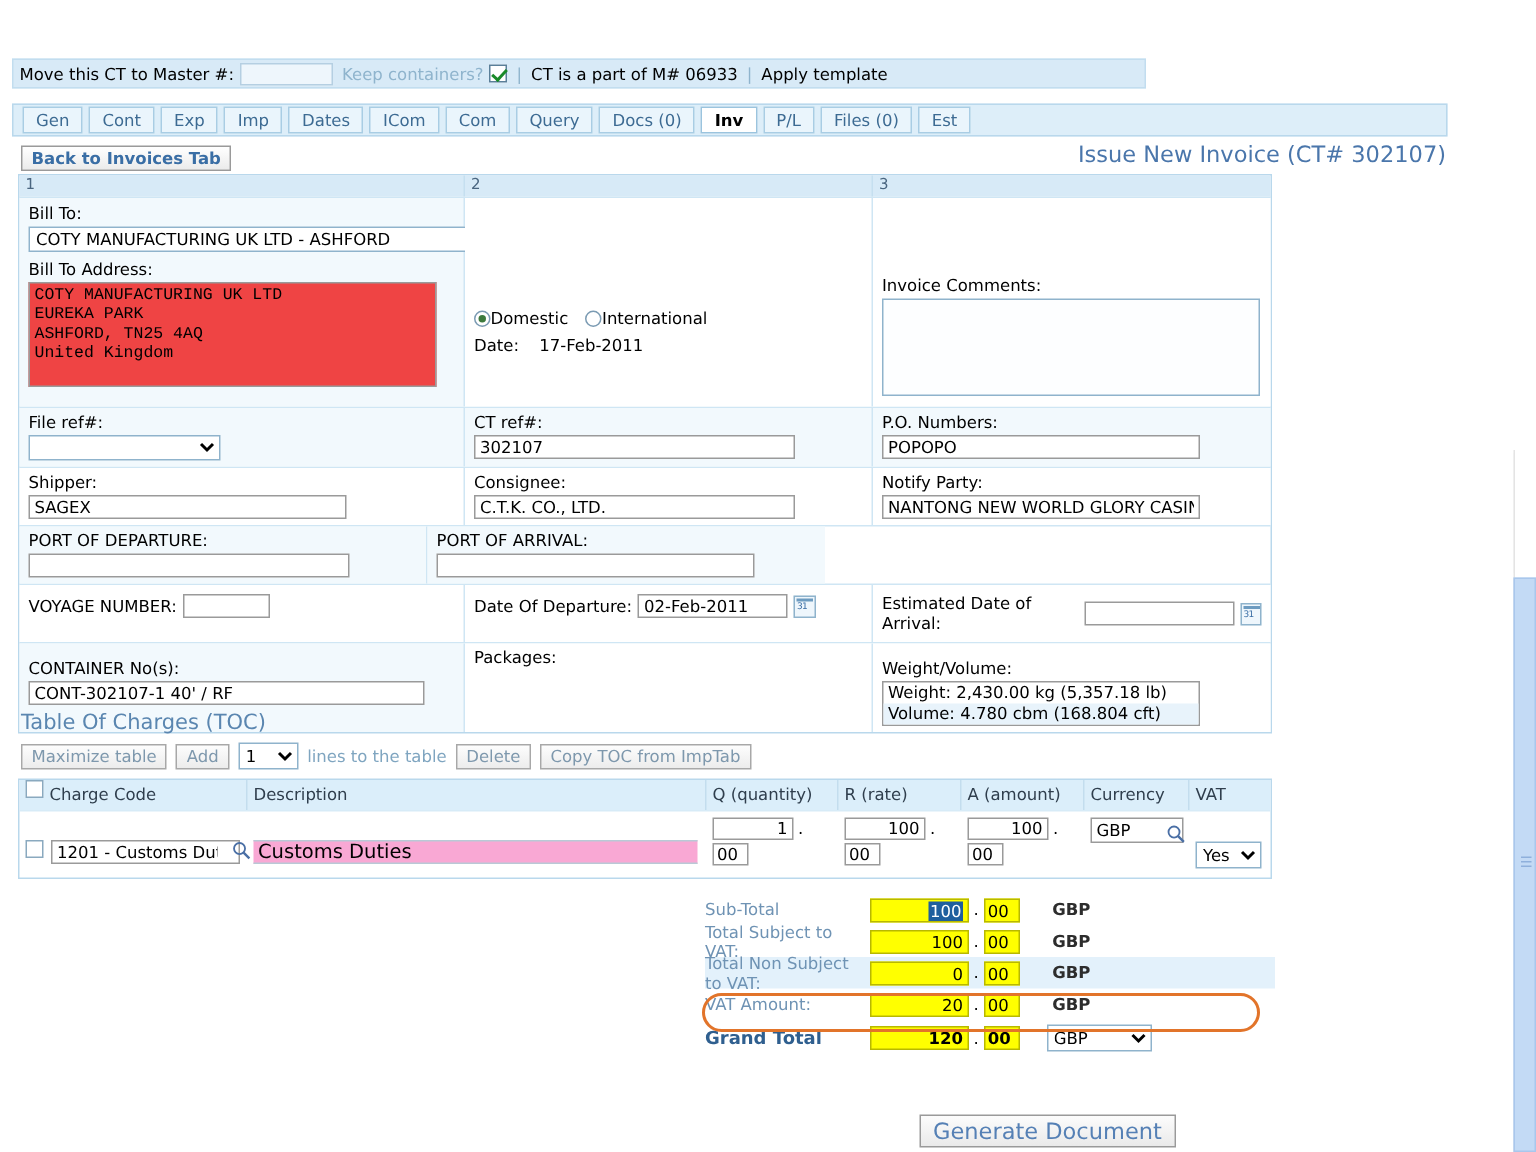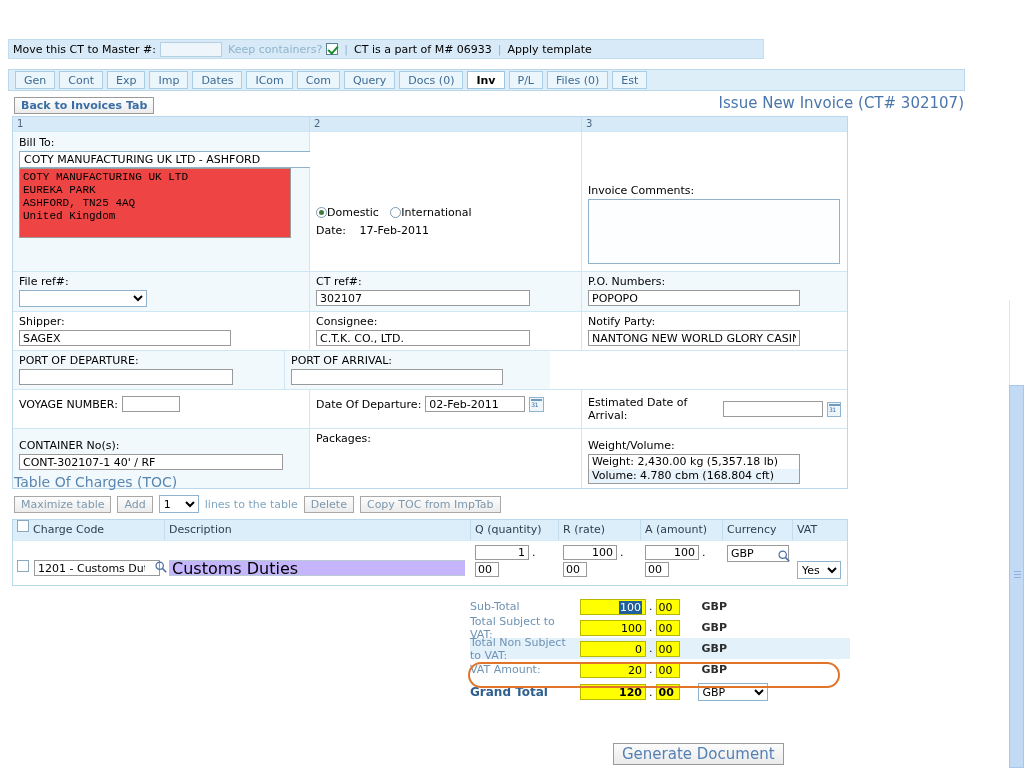--- a/index.html
+++ b/index.html
@@ -248,21 +248,21 @@
   .code-wrap { position: relative; width: 130px; }
   .code-inp { width: 126px; height: 16px; border: 1px solid #9a9a9a; font-size: 11px;
               font-family:"DejaVu Sans",sans-serif; padding: 0 14px 0 3px; background:#fff; }
   .mag {
     position: absolute; right: -4px; top: 0px;
     width: 14px; height: 14px;
   }
   .desc-inp {
     width: 296px; height: 16px; border: none; border-bottom: 1px solid #b9c9d6;
     border-top: 1px solid #b9c9d6;
-    font-size: 16px; font-family:"DejaVu Sans",sans-serif; background:#c4b5fd; padding-left:3px;
+    font-size: 13px; font-family:"DejaVu Sans",sans-serif; background:#f9a8d4; padding-left:3px;
   }
   .num-col { width: 78px; }
   .num-top { display:flex; align-items:center; }
   .num-inp { width: 54px; height: 15px; border: 1px solid #9a9a9a; font-size: 11px;
              text-align: right; padding-right: 3px; font-family:"DejaVu Sans",sans-serif; }
   .dot { margin-left: 3px; }
   .num-dec { width: 24px; height: 15px; border: 1px solid #9a9a9a; font-size: 11px;
              margin-top: 2px; padding-left: 2px; font-family:"DejaVu Sans",sans-serif; }
   .cur-wrap { position: relative; width: 66px; margin-top: 16px; }
   .cur-inp { width: 62px; height: 17px; border: 1px solid #9a9a9a; font-size: 11px;
@@ -372,20 +372,21 @@
       <div class="colhdr c2">2</div>
       <div class="colhdr c3">3</div>
     </div>
 
     <div class="three">
       <div class="pane p1">
         <span class="fl">Bill To:</span>
         <select class="billto">
           <option>COTY MANUFACTURING UK LTD - ASHFORD</option>
         </select>
+        <span class="fl" style="margin-top:5px;">Bill To Address:</span>
         <textarea class="addr" style="">COTY MANUFACTURING UK LTD
 EUREKA PARK
 ASHFORD, TN25 4AQ
 United Kingdom</textarea>
       </div>
 
       <div class="pane p2">
         <div class="radios">
           <span class="radio-dot on"></span><span class="radio-lbl">Domestic</span>
           <span class="radio-dot"></span><span class="radio-lbl">International</span>

